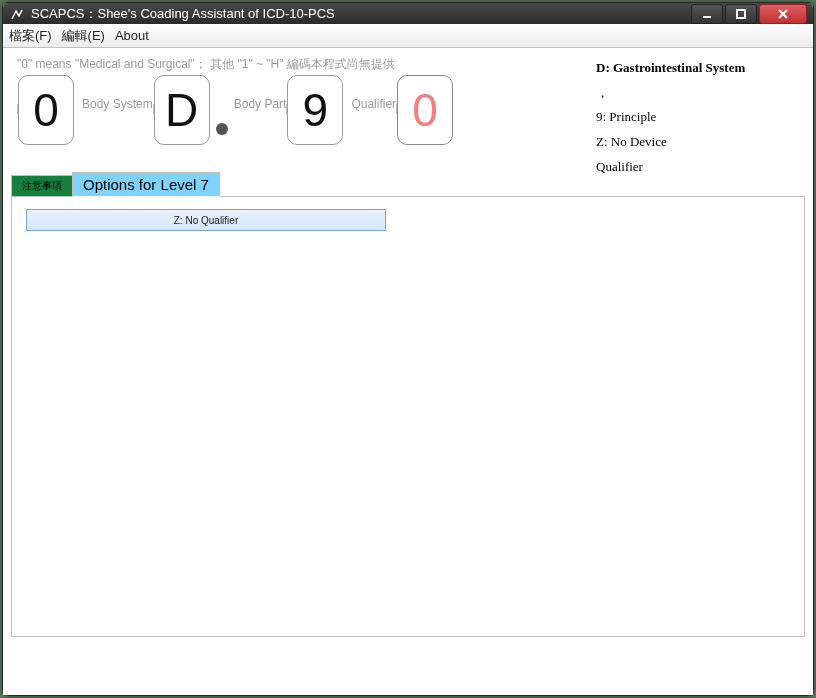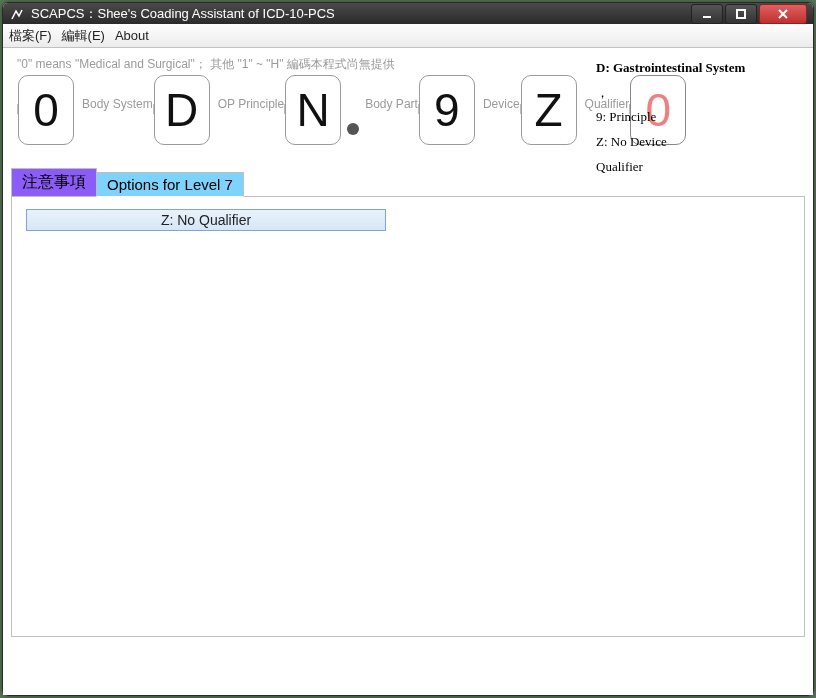--- a/index.html
+++ b/index.html
@@ -39,28 +39,28 @@
     width: 56px; height: 70px; border: 1px solid #9a9a9a; border-radius: 10px;
     display: flex; align-items: center; justify-content: center;
     font-size: 46px; font-family: Arial, sans-serif; color: #111; background: #fff;
   }
   .cell.active { color: #f08080; border-color: #888; }
   .dot { width: 12px; height: 12px; border-radius: 50%; background: #555; margin: 0 -2px 4px -2px; align-self: flex-end; position: relative; top: -6px; }
   .right-info { position: absolute; left: 593px; top: 8px; font-size: 13px; line-height: 1.9; font-family: "Times New Roman", serif; color: #000; }
   .right-info .bold { font-weight: bold; }
   .tabs { margin-top: 26px; }
   .tabstrip { display: flex; align-items: flex-end; height: 26px; border-bottom: 1px solid #bfbfbf; }
-  .tab { padding: 3px 10px 3px 10px; font-size: 16px; border: 1px solid #bfbfbf; background: #8b5cf6; margin-right: -1px; position: relative; top: 1px; cursor: default; }
+  .tab { padding: 3px 10px 3px 10px; font-size: 10px; border: 1px solid #bfbfbf; background: #15803d; margin-right: -1px; position: relative; top: 1px; cursor: default; }
   .tab.active { background: #7dd3fc; border-bottom: 1px solid #fff; font-size: 15px; }
   .tabpanel { border: 1px solid #bfbfbf; border-top: none; height: 440px; padding: 12px 14px; background: #fff; }
   .option-row {
     width: 360px; height: 22px; border: 1px solid #7aa7d8;
     background: linear-gradient(to bottom,#e9f2fb,#d6e7f7);
     display: flex; align-items: center; justify-content: center;
-    font-size: 14px; color: #222; cursor: default;
+    font-size: 10px; color: #222; cursor: default;
   }
 </style>
 </head>
 <body>
 
 <div class="window">
   <div class="titlebar">
     <span class="app-icon">
       <svg width="14" height="14" viewBox="0 0 14 14">
           <path d="M2 12 L6 4 L9 9 L12 3" stroke="#fff" fill="none" stroke-width="1.5"></path>
@@ -101,35 +101,25 @@
         <div class="cell-wrap">
           <div class="col-label"></div>
           <div class="tick"></div>
           <div class="cell">0</div>
         </div>
         <div class="cell-wrap">
           <div class="col-label">Body System</div>
           <div class="tick"></div>
           <div class="cell">D</div>
         </div>
-        <div class="cell-wrap">
-          <div class="col-label">OP Principle</div>
-          <div class="tick"></div>
-          <div class="cell">N</div>
-        </div>
         <div class="dot"></div>
         <div class="cell-wrap">
           <div class="col-label">Body Part</div>
           <div class="tick"></div>
           <div class="cell">9</div>
-        </div>
-        <div class="cell-wrap">
-          <div class="col-label">Device</div>
-          <div class="tick"></div>
-          <div class="cell">Z</div>
         </div>
         <div class="cell-wrap">
           <div class="col-label">Qualifier</div>
           <div class="tick"></div>
           <div class="cell active">0</div>
         </div>
       </div>
     </div>
 
     <div class="right-info">

